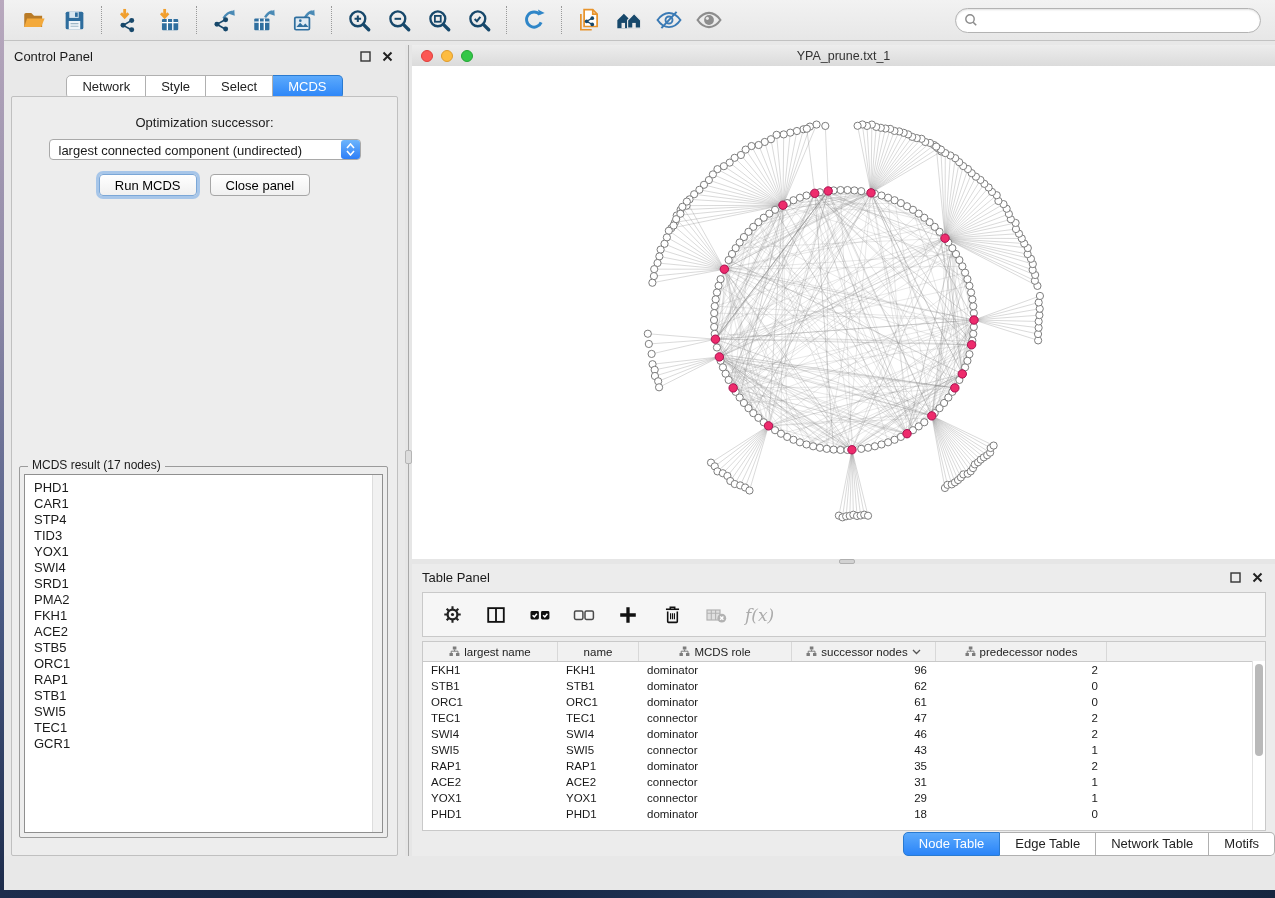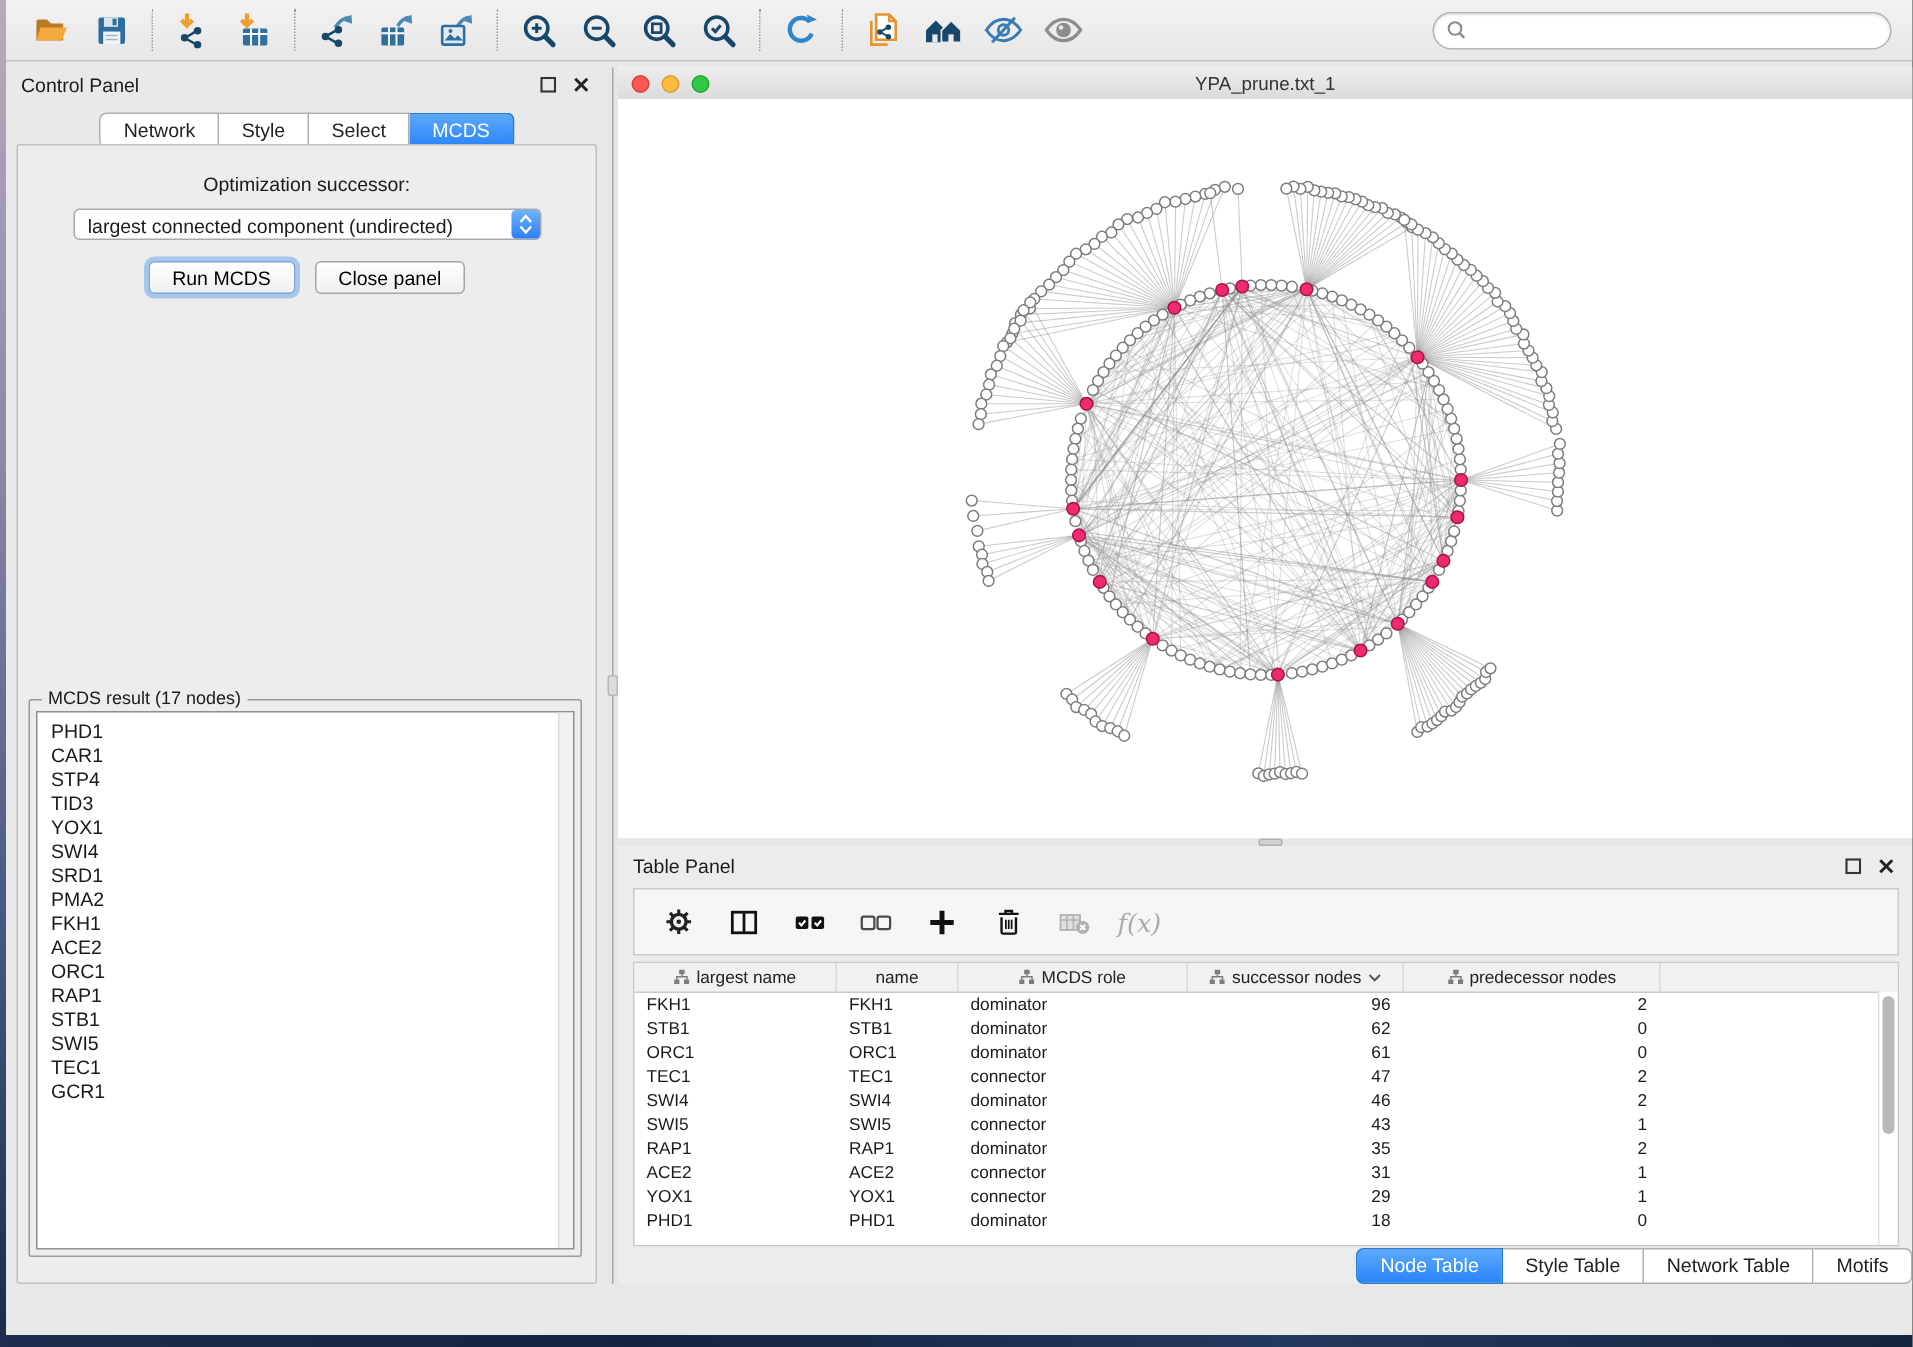--- a/index.html
+++ b/index.html
@@ -275,20 +275,21 @@
                 <div class="list-item">PHD1</div>
                 <div class="list-item">CAR1</div>
                 <div class="list-item">STP4</div>
                 <div class="list-item">TID3</div>
                 <div class="list-item">YOX1</div>
                 <div class="list-item">SWI4</div>
                 <div class="list-item">SRD1</div>
                 <div class="list-item">PMA2</div>
                 <div class="list-item">FKH1</div>
                 <div class="list-item">ACE2</div>
+                <div class="list-item">STB5</div>
                 <div class="list-item">ORC1</div>
                 <div class="list-item">RAP1</div>
                 <div class="list-item">STB1</div>
                 <div class="list-item">SWI5</div>
                 <div class="list-item">TEC1</div>
                 <div class="list-item">GCR1</div>
               </div>
             <div class="result-scroll"></div>
           </div>
         </div>
@@ -1255,21 +1256,21 @@
               <div class="g-cell g-right" style="width: 171px;">0</div>
             </div>
           </div>
         <div class="tp-scroll">
             <div class="tp-thumb"></div>
           </div>
       </div>
       <div class="tp-tabs">
           <div class="segbar" style="margin-top:0;">
             <div class="seg active">Node Table</div>
-            <div class="seg">Style Table</div>
+            <div class="seg">Edge Table</div>
             <div class="seg">Network Table</div>
             <div class="seg">Motifs</div>
           </div>
         </div>
     </div>
 
 
   </div>
 </div>
 

